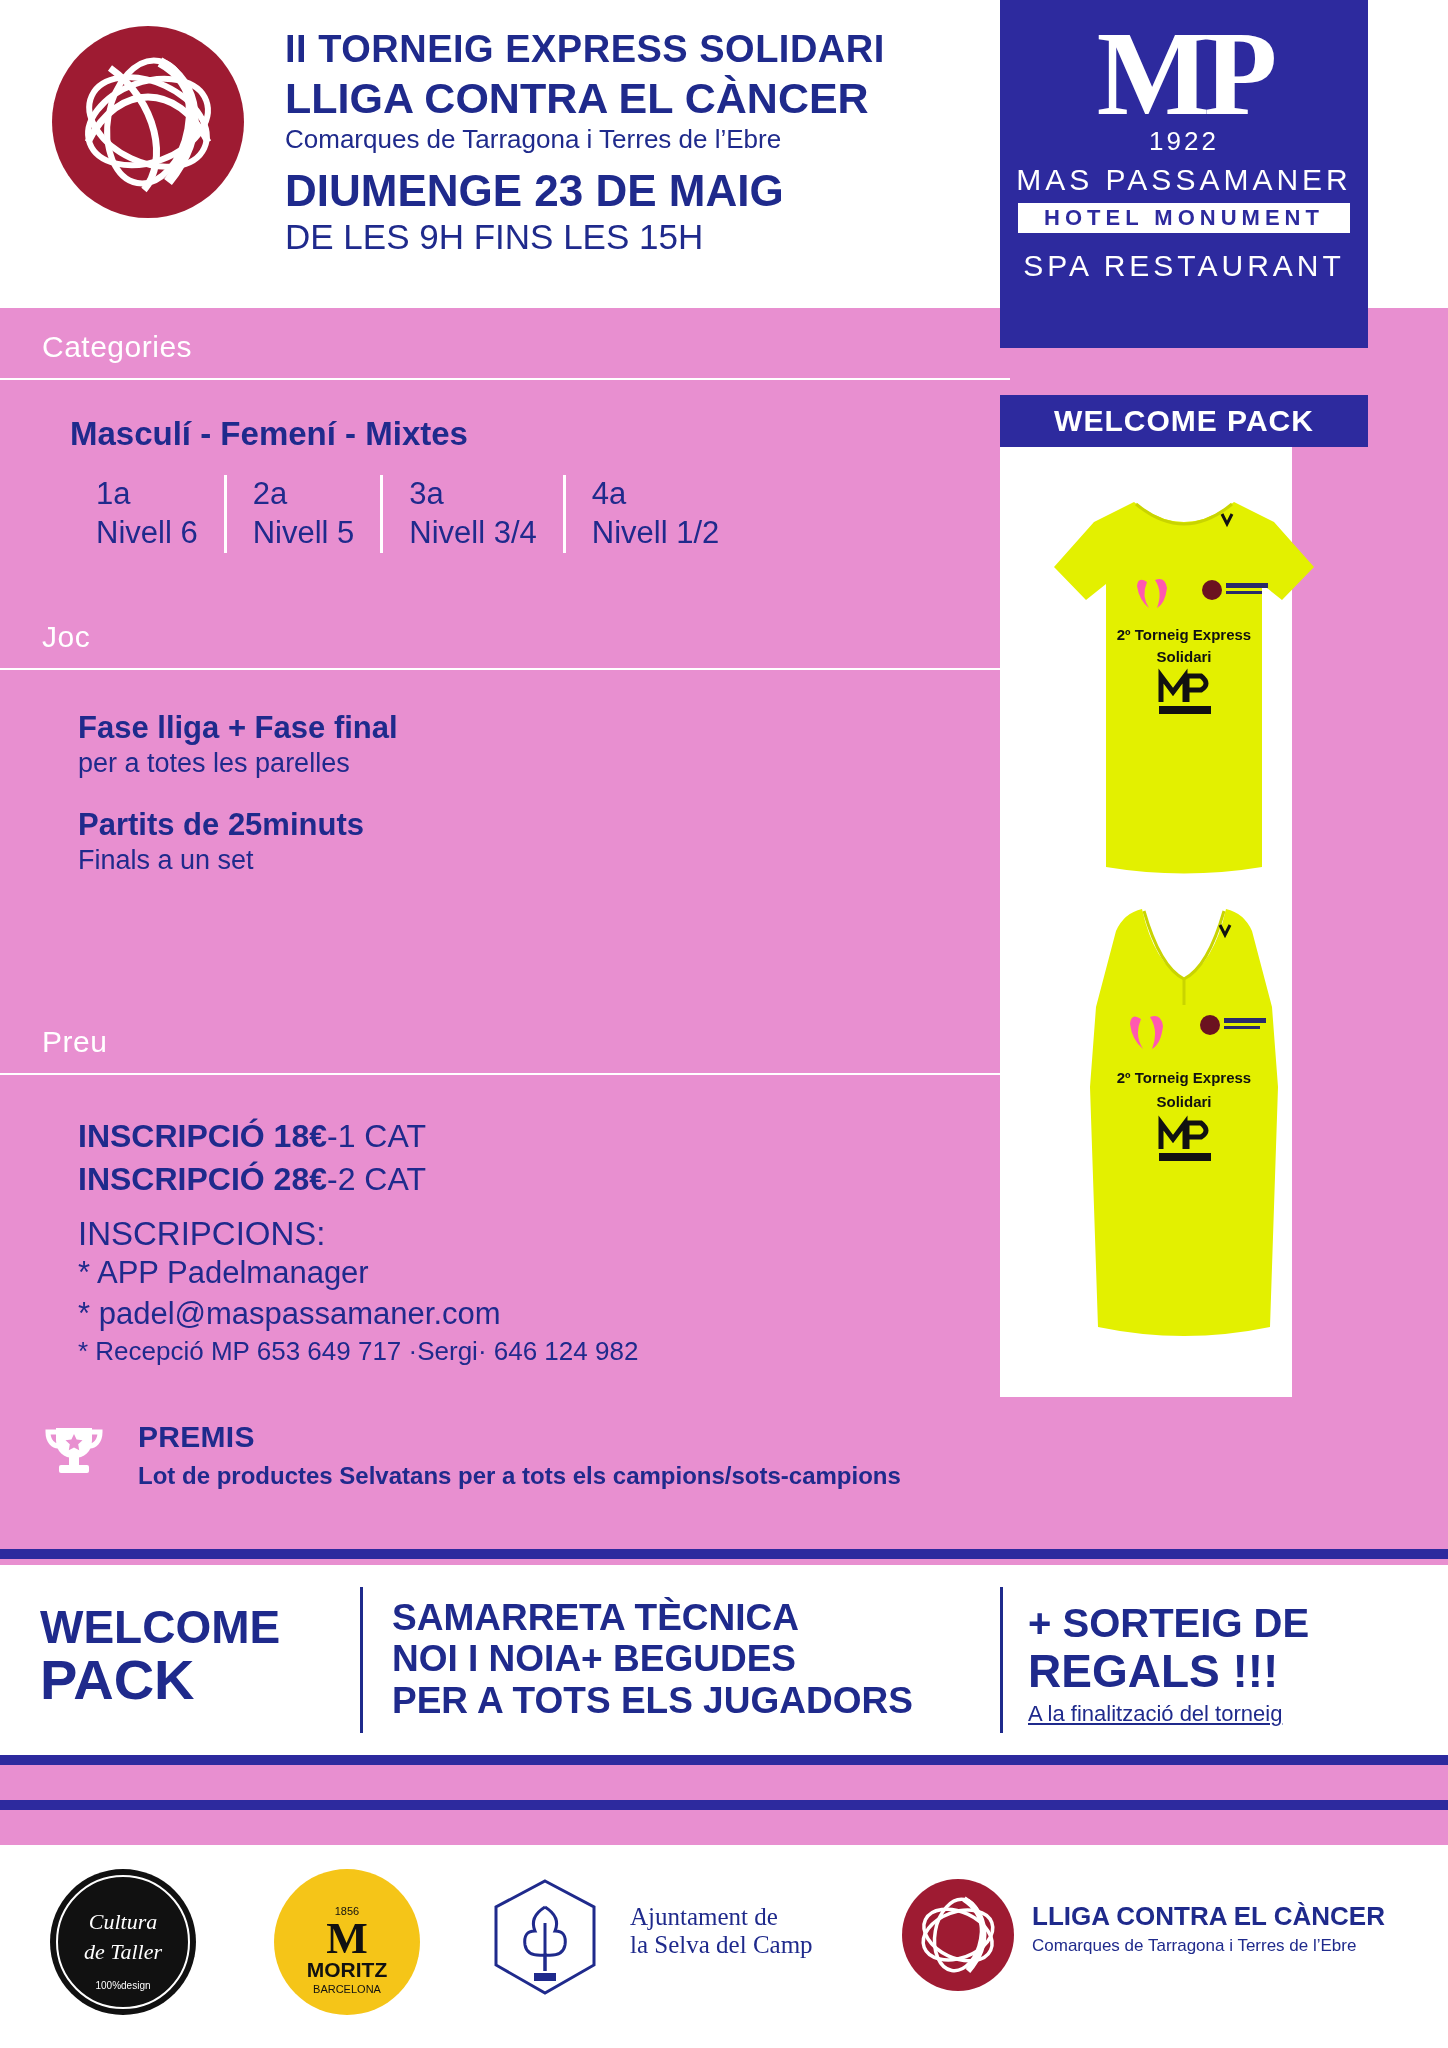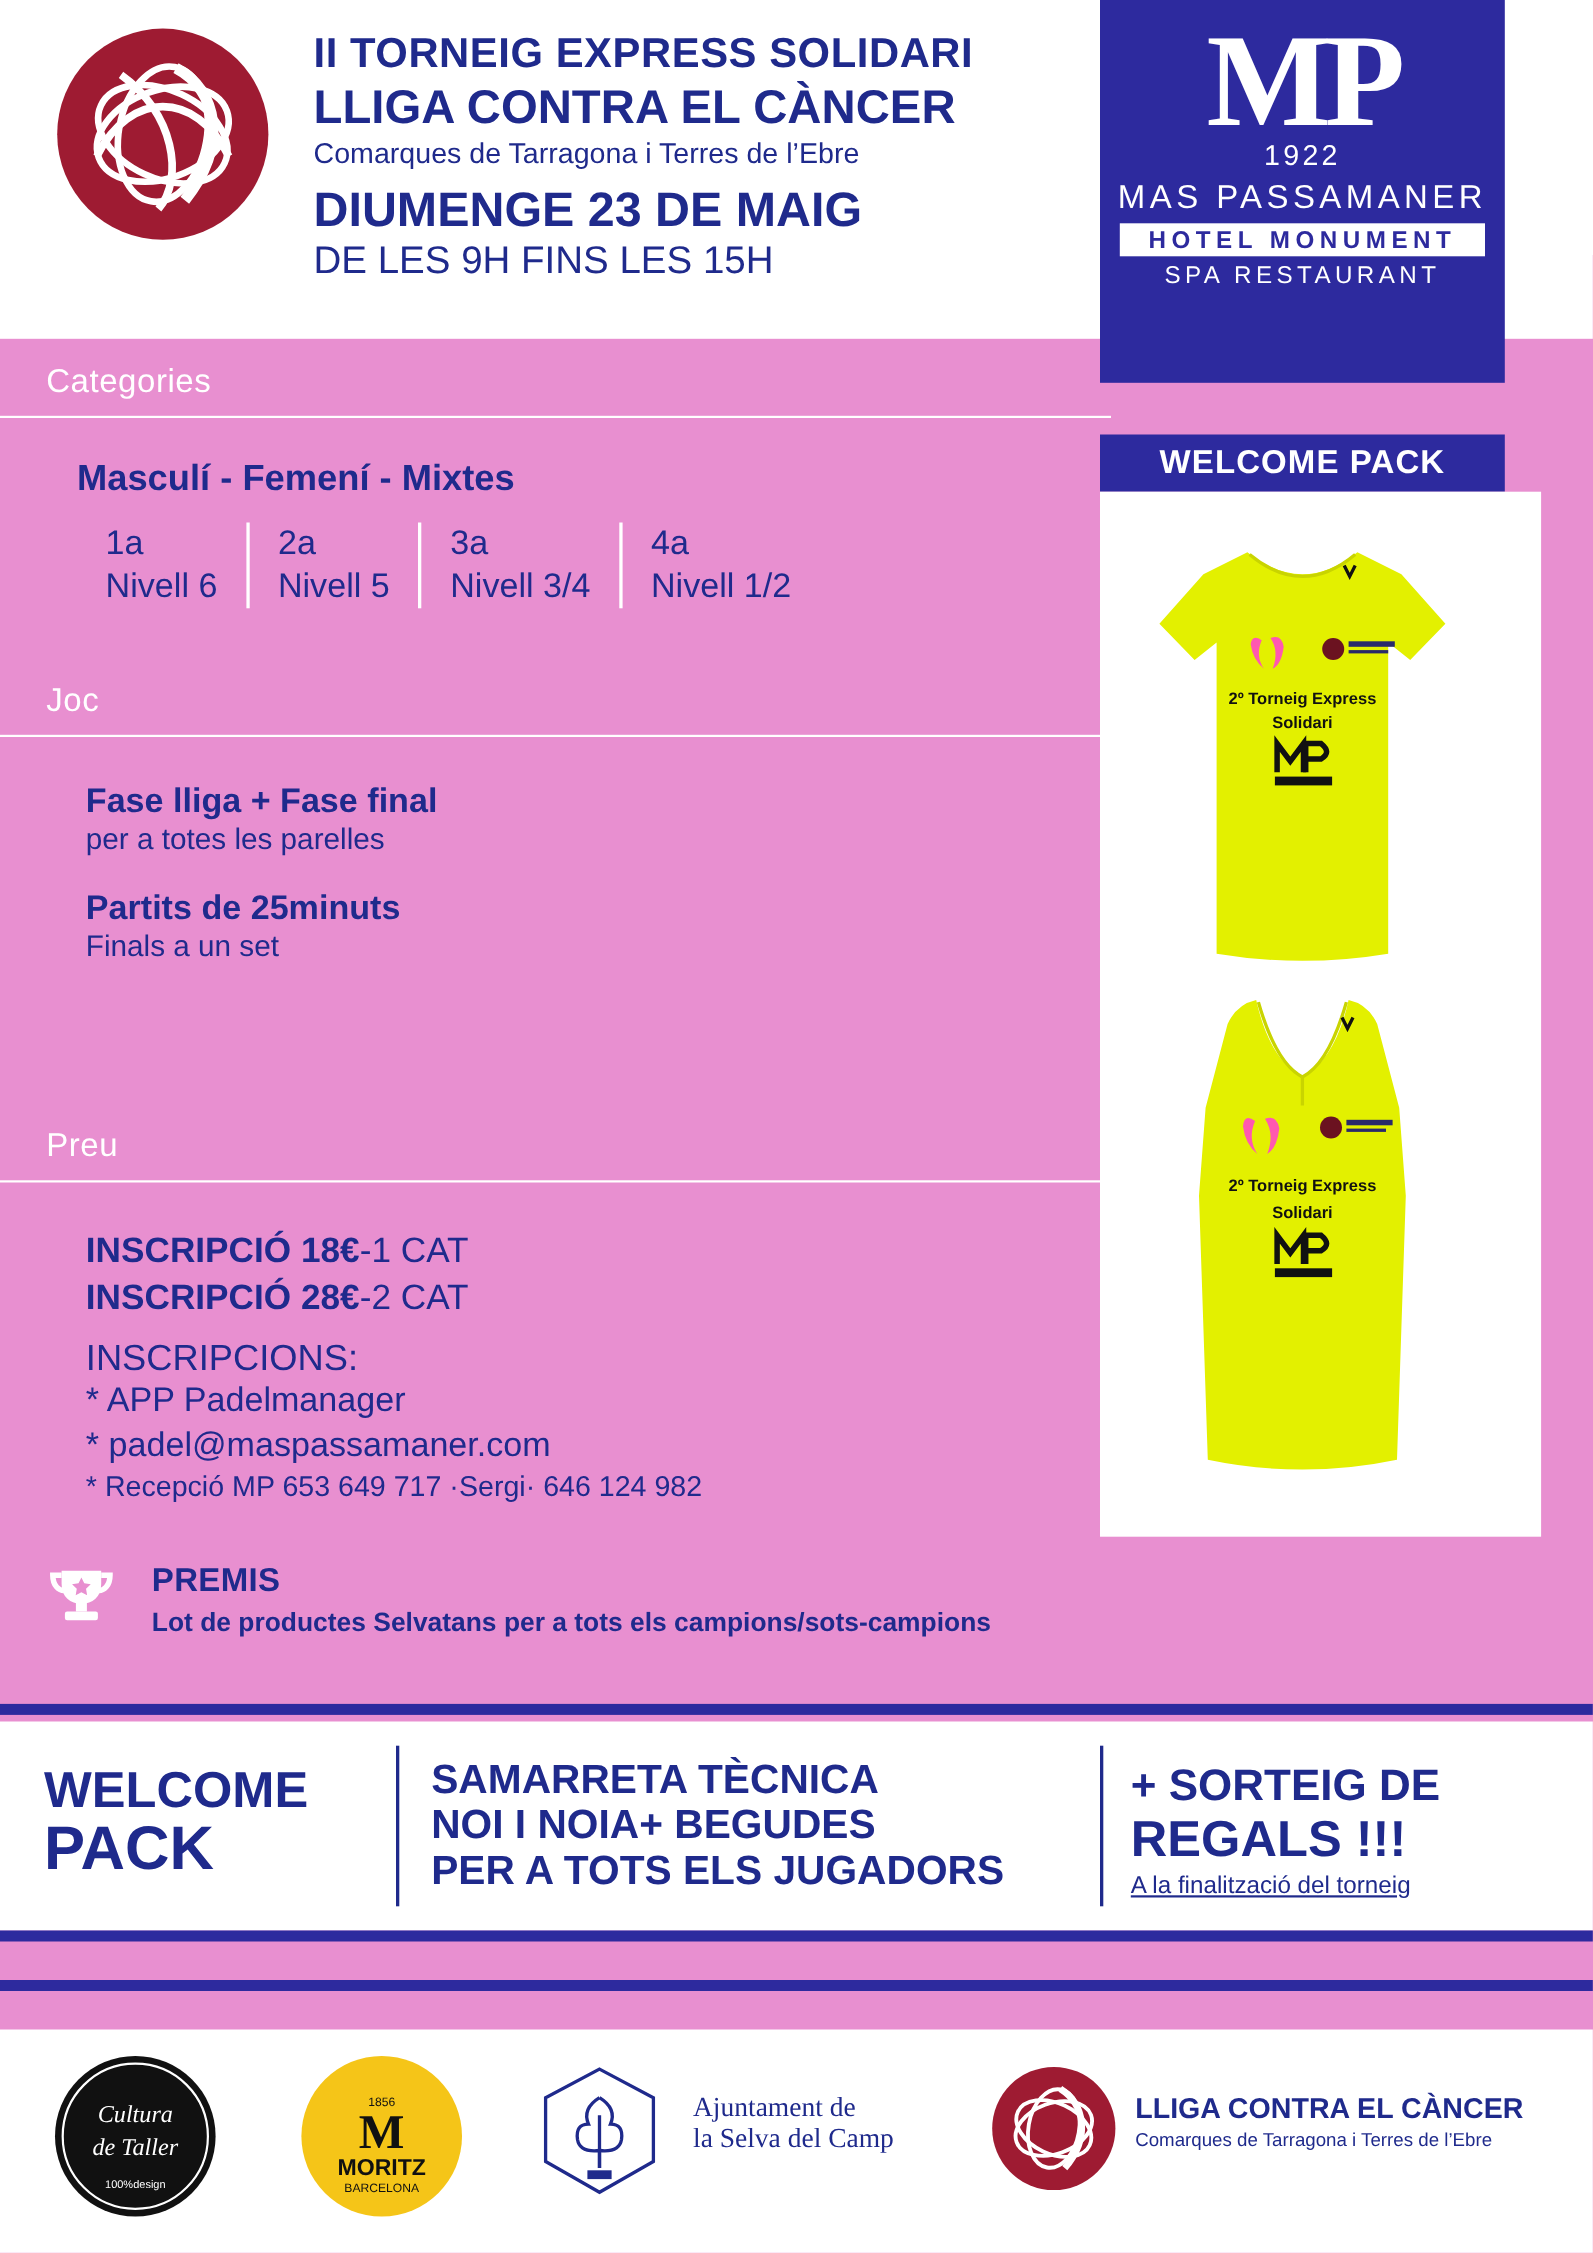--- a/index.html
+++ b/index.html
@@ -25,21 +25,21 @@
   .h-line4{font-size:44px;font-weight:bold;line-height:1.1;margin-top:12px;}
   .h-line5{font-size:35px;line-height:1.1;margin-top:2px;}
 
   
   .mp-block{position:absolute;left:1000px;top:0;width:368px;height:348px;background:#2d2a9e;}
   .mp-mark{position:absolute;left:0;top:14px;width:368px;text-align:center;color:#fff;}
   .mp-letters{font-size:120px;font-weight:bold;font-family:"Liberation Serif",serif;letter-spacing:-6px;line-height:1;}
   .mp-year{font-size:26px;letter-spacing:3px;margin-top:-8px;}
   .mp-name{font-size:30px;letter-spacing:4px;margin-top:6px;}
   .mp-sub{background:#fff;color:#2d2a9e;font-size:22px;letter-spacing:5px;margin:6px 18px 0 18px;padding:2px 0;font-weight:bold;}
-  .mp-sub2{font-size:22px;letter-spacing:4px;margin-top:4px;}
+  .mp-sub2{font-size:30px;letter-spacing:4px;margin-top:16px;}
 
   
   .band{position:absolute;left:0;width:1010px;height:2px;background:#ffffff;}
 
   .sect-label{
     position:absolute;left:42px;color:#ffffff;font-size:30px;letter-spacing:.5px;
   }
 
   .content{position:absolute;color:#1f2a8c;}
 
@@ -60,21 +60,21 @@
   .insc-s{font-size:26px;line-height:1.3;}
 
   .premis-row{position:absolute;left:42px;top:1420px;width:960px;color:#1f2a8c;}
   .premis-title{font-size:30px;font-weight:bold;letter-spacing:.3px;}
   .premis-sub{font-size:24px;font-weight:bold;margin-top:8px;}
   .trophy{position:absolute;left:0;top:4px;}
 
   
   .wp-head{position:absolute;left:1000px;top:395px;width:368px;height:52px;background:#2d2a9e;color:#fff;
            font-size:30px;font-weight:bold;text-align:center;line-height:52px;letter-spacing:1px;}
-  .wp-box{position:absolute;left:1000px;top:447px;width:401px;height:950px;background:#ffffff;}
+  .wp-box{position:absolute;left:1000px;top:447px;width:292px;height:950px;background:#ffffff;}
 
   
   .stripe{position:absolute;left:0;width:1448px;background:#2d2a9e;}
 
   .wpack-band{position:absolute;left:0;top:1565px;width:1448px;height:190px;background:#ffffff;}
   .wp-col{position:absolute;color:#1f2a8c;}
   .wp-big{font-size:46px;font-weight:bold;line-height:1.05;}
   .wp-mid{font-size:37px;font-weight:bold;line-height:1.12;}
   .wp-small{font-size:22px;line-height:1.2;margin-top:4px;text-decoration:underline;}
   .vdiv{position:absolute;width:3px;background:#1f2a8c;}

